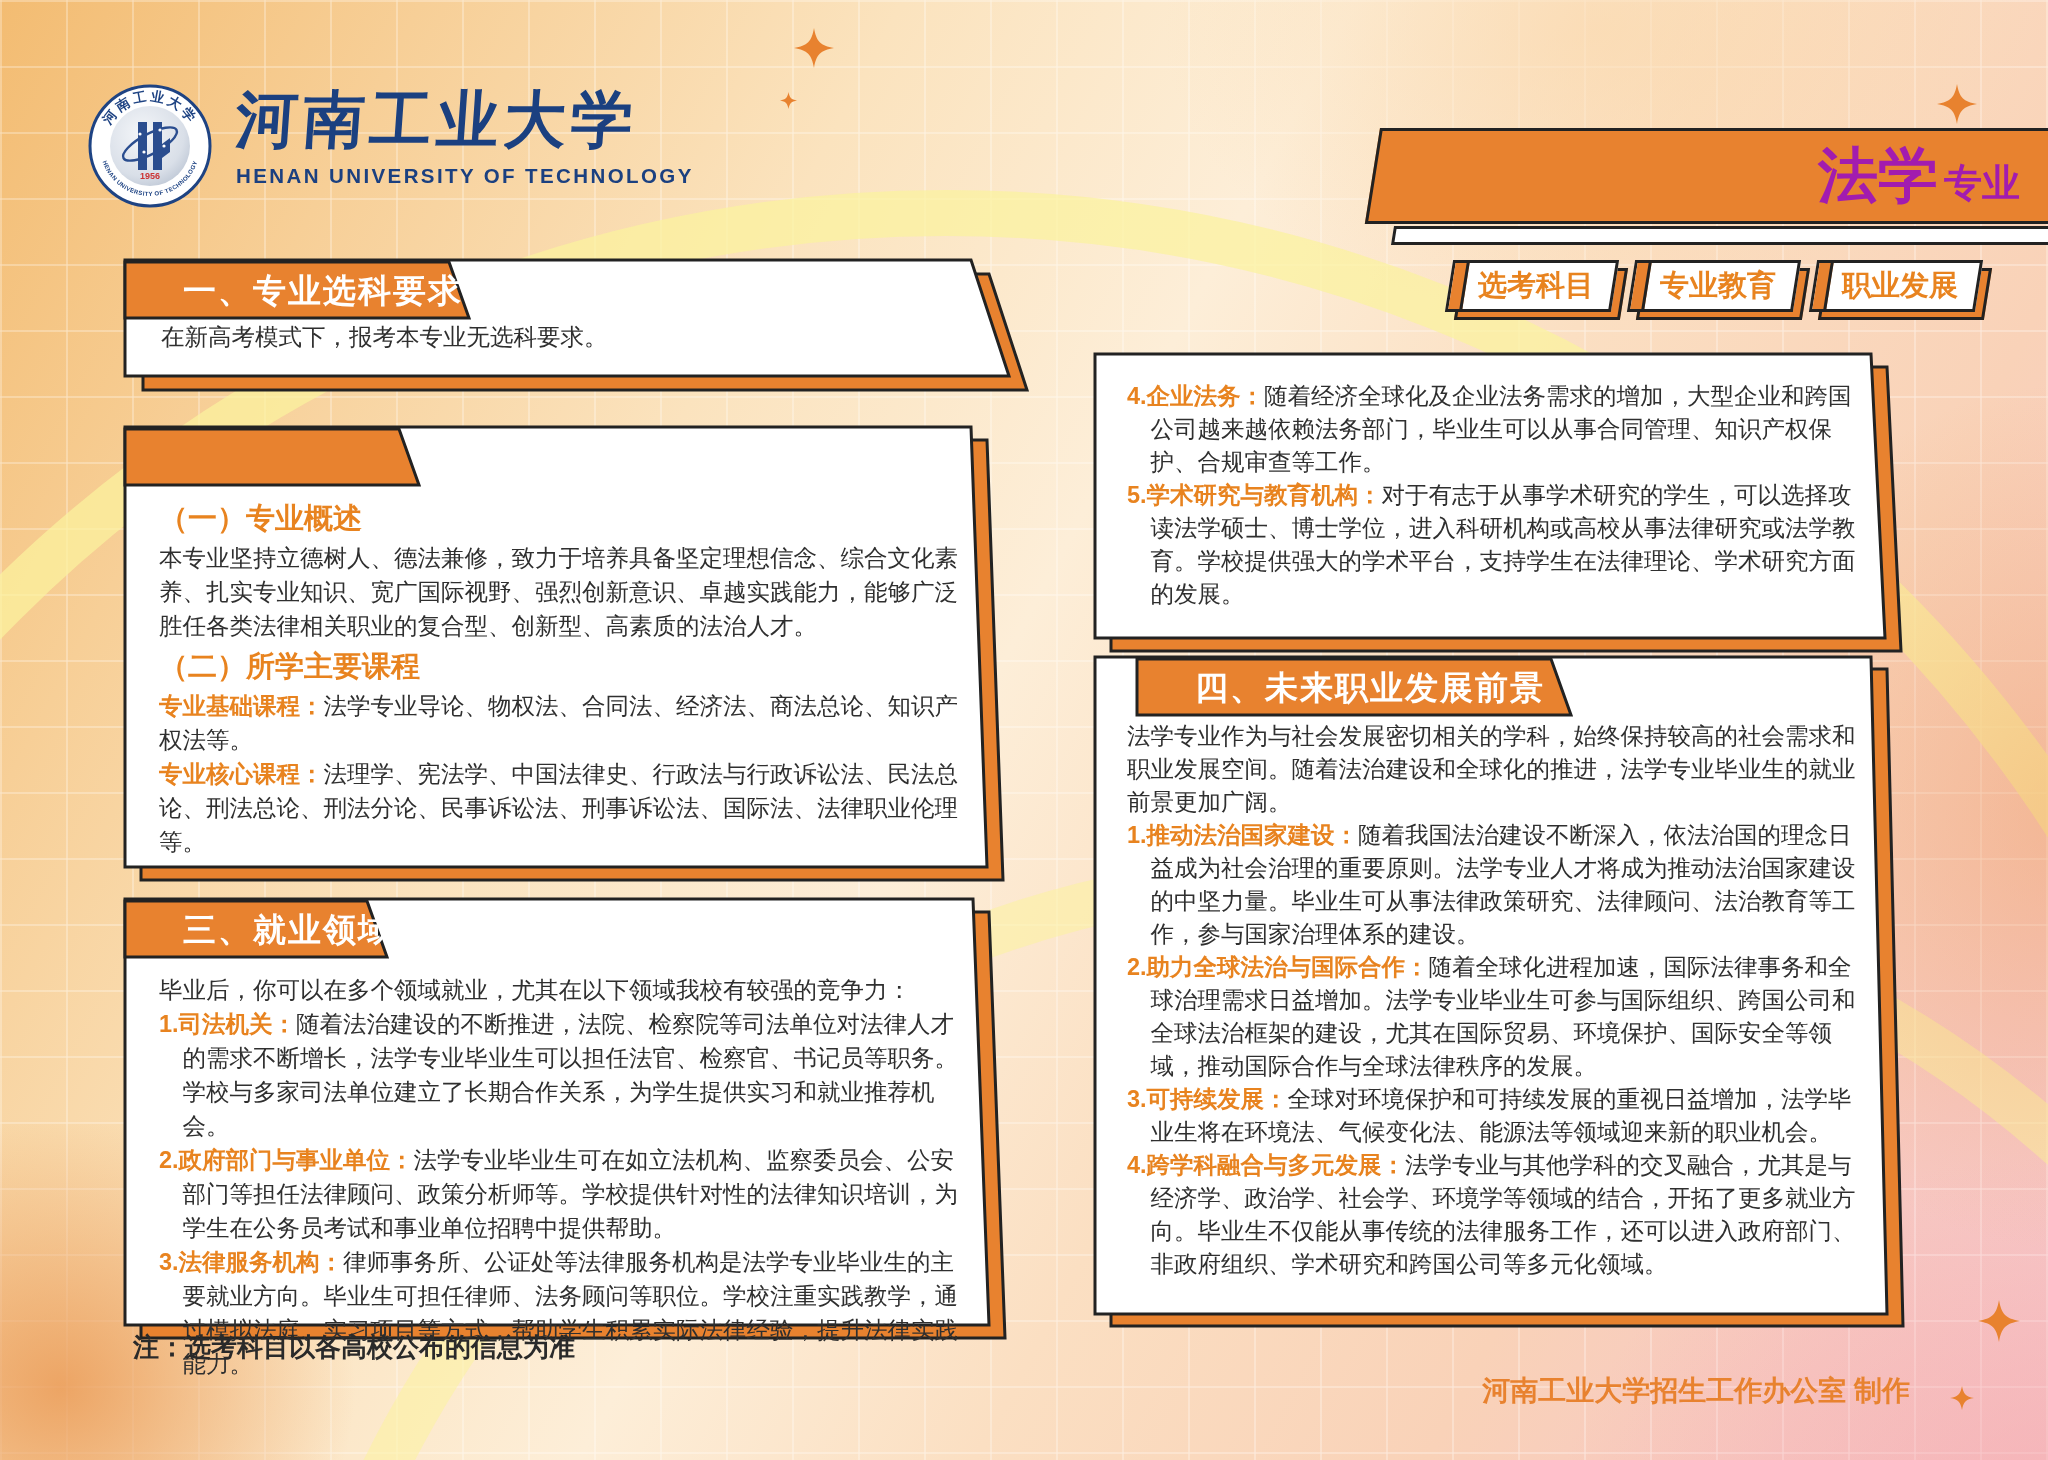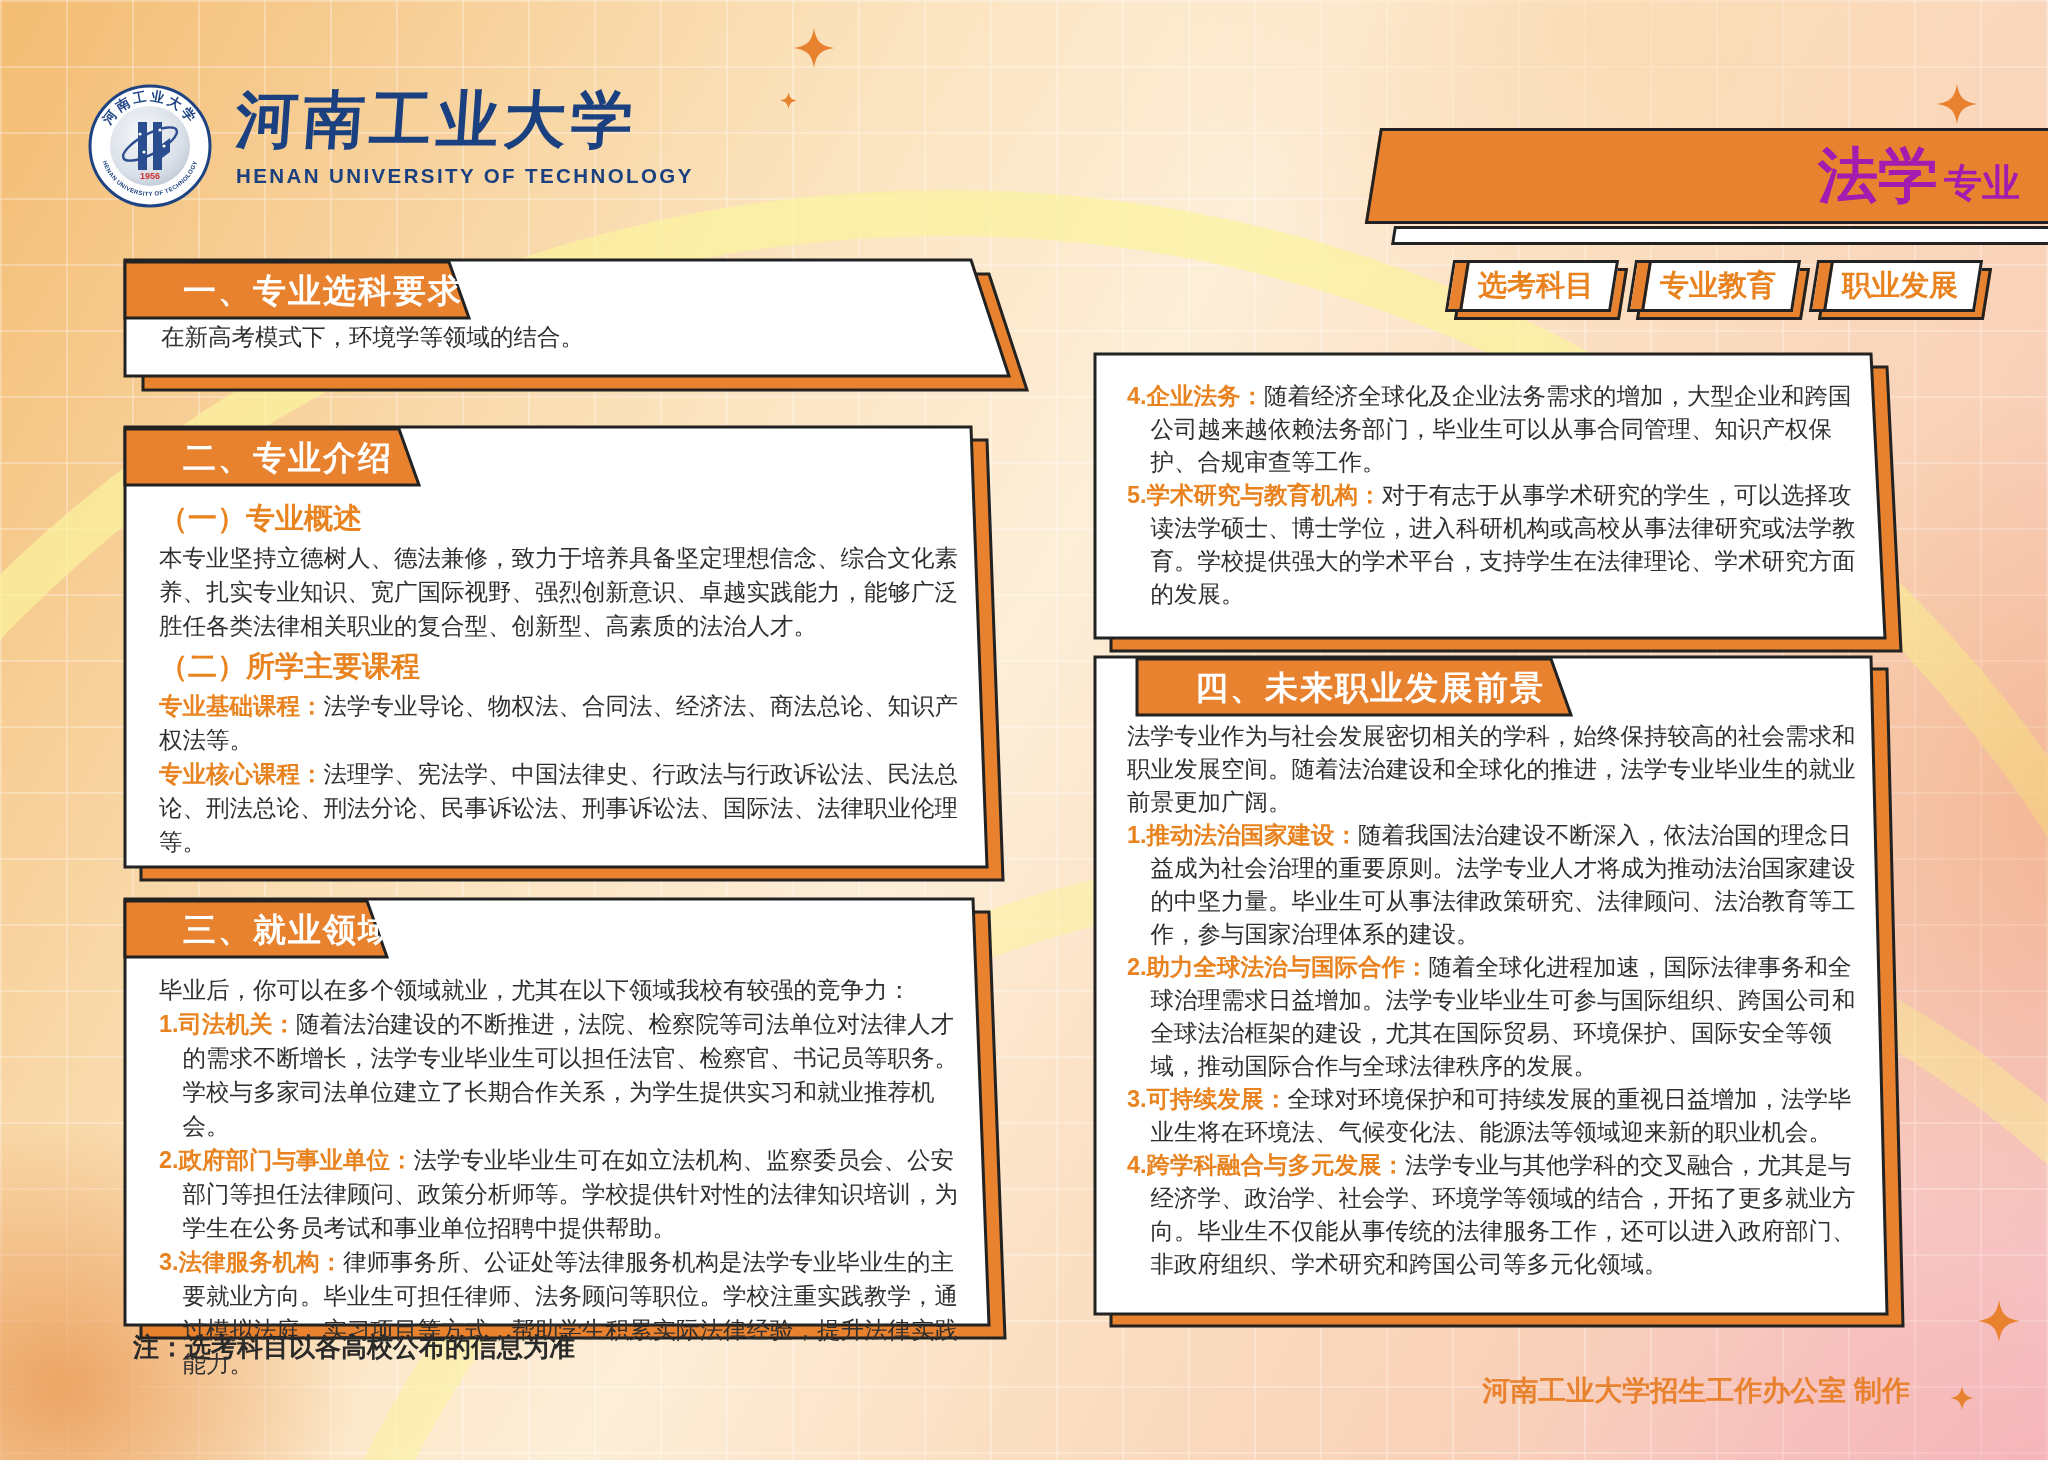--- a/index.html
+++ b/index.html
@@ -166,21 +166,21 @@
         <span class="tab-label">职业发展</span>
         </div>
     </div>
   </div>
 
   <div class="card" style="left:123px;top:258px;width:925px;height:150px;">
     <svg class="bg" width="925" height="150" viewBox="0 0 925 150">
       <polygon class="poly-sh" points="20,16 866,16 904,132 20,132"></polygon>
       <polygon class="poly-fc" points="2,2 848,2 886,118 2,118"></polygon>
     </svg>
-    <div class="content left-body" style="left:38px;top:62px;width:800px;">在新高考模式下，环境学等领域的结合。</div>
+    <div class="content left-body" style="left:38px;top:62px;width:800px;">在新高考模式下，报考本专业无选科要求。</div>
   </div>
   <div class="hdr" style="left:123px;top:260px;width:350px;height:62px;">
     <svg width="350" height="62" viewBox="0 0 350 62">
         <polygon class="poly-hd" points="2,2 326,2 346,58 2,58"></polygon>
       </svg>
     <div class="hdr-label">一、专业选科要求</div>
   </div>
 
   <div class="card" style="left:123px;top:425px;width:915px;height:462px;">
     <svg class="bg" width="915" height="462" viewBox="0 0 915 462">
@@ -192,21 +192,20 @@
       <div>本专业坚持立德树人、德法兼修，致力于培养具备坚定理想信念、综合文化素养、扎实专业知识、宽广国际视野、强烈创新意识、卓越实践能力，能够广泛胜任各类法律相关职业的复合型、创新型、高素质的法治人才。</div>
       <div class="sub-hd">（二）所学主要课程</div>
       <div><b class="lbl">专业基础课程：</b><span>法学专业导论、物权法、合同法、经济法、商法总论、知识产权法等。</span></div>
       <div><b class="lbl">专业核心课程：</b><span>法理学、宪法学、中国法律史、行政法与行政诉讼法、民法总论、刑法总论、刑法分论、民事诉讼法、刑事诉讼法、国际法、法律职业伦理等。</span></div>
     </div>
   </div>
   <div class="hdr" style="left:123px;top:427px;width:300px;height:62px;">
     <svg width="300" height="62" viewBox="0 0 300 62">
         <polygon class="poly-hd" points="2,2 276,2 296,58 2,58"></polygon>
       </svg>
-    <div class="hdr-label">二、专业介绍</div>
   </div>
 
   <div class="card" style="left:123px;top:897px;width:915px;height:448px;">
     <svg class="bg" width="915" height="448" viewBox="0 0 915 448">
       <polygon class="poly-sh" points="18,15 866,15 882,441 18,441"></polygon>
       <polygon class="poly-fc" points="2,2 850,2 866,428 2,428"></polygon>
     </svg>
     <div class="content left-body" style="left:36px;top:76px;width:805px;">
       <div>毕业后，你可以在多个领域就业，尤其在以下领域我校有较强的竞争力：</div>
       <div class="hang"><b class="lbl">1.司法机关：</b><span>随着法治建设的不断推进，法院、检察院等司法单位对法律人才的需求不断增长，法学专业毕业生可以担任法官、检察官、书记员等职务。学校与多家司法单位建立了长期合作关系，为学生提供实习和就业推荐机会。</span></div>

